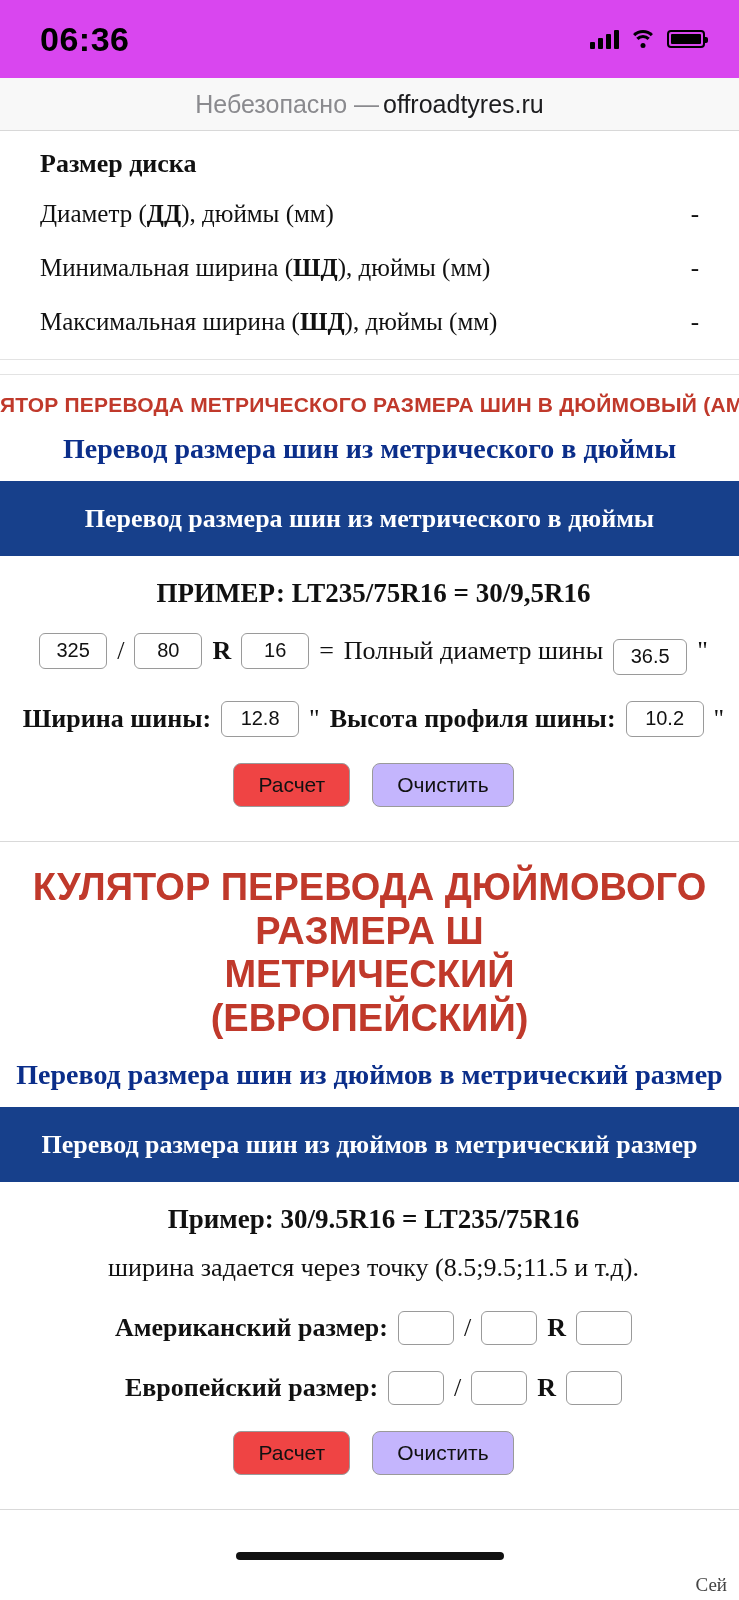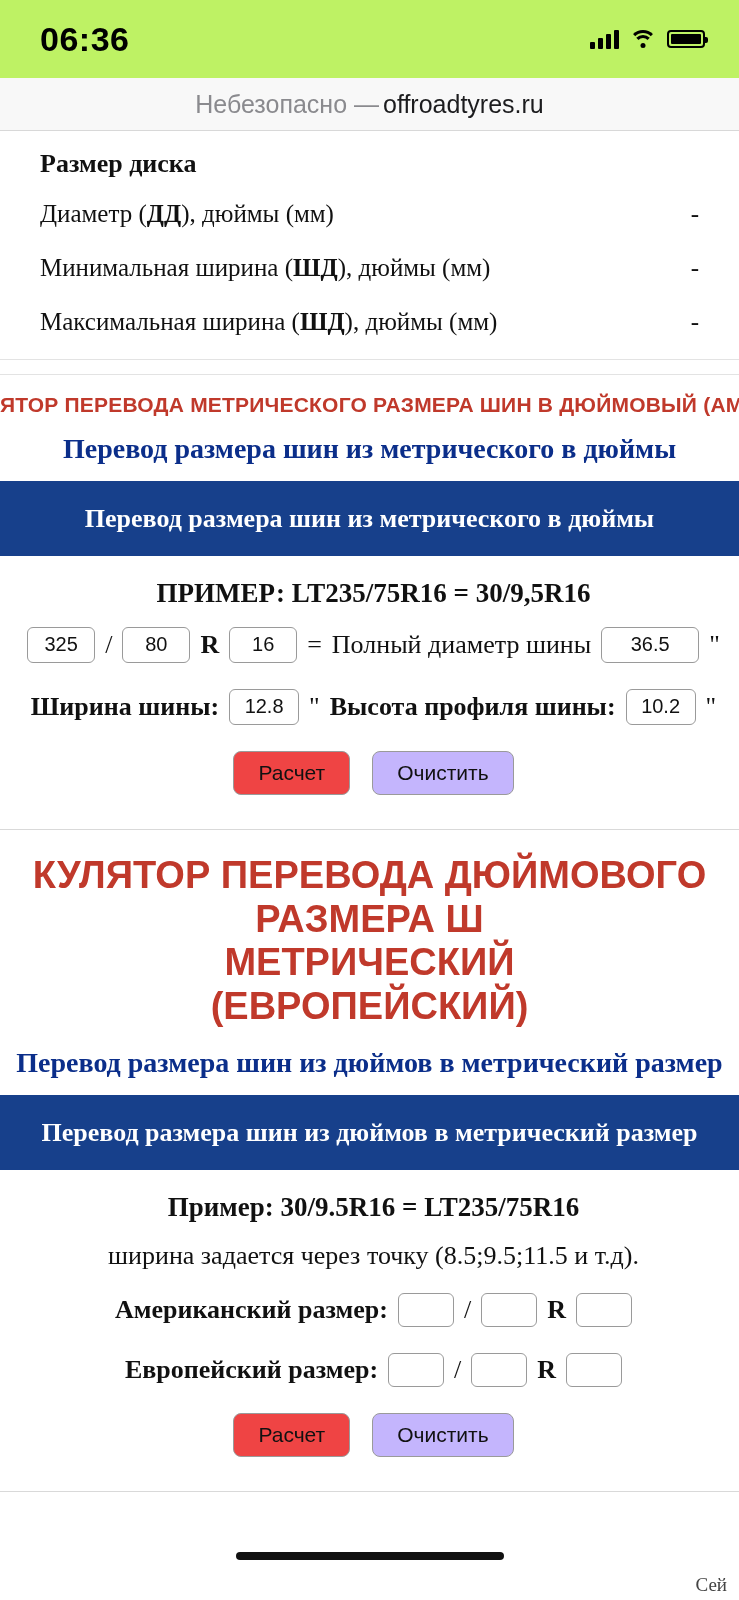--- a/index.html
+++ b/index.html
@@ -11,21 +11,21 @@
     width: 739px;
     height: 1600px;
     font-family: "Liberation Serif", serif;
     overflow: hidden;
     position: relative;
   }
 
   
   .status-bar {
     height: 78px;
-    background: #bef264;
+    background: #d946ef;
     display: flex;
     align-items: center;
     justify-content: space-between;
     padding: 0 34px 0 40px;
     box-sizing: border-box;
     font-family: "Liberation Sans", sans-serif;
   }
   .status-time {
     font-size: 34px;
     font-weight: bold;
@@ -192,21 +192,21 @@
   }
   .example-line {
     font-size: 27px;
     font-weight: bold;
     color: #111;
     margin-bottom: 18px;
   }
   .example-note {
     font-size: 26px;
     color: #111;
-    margin-bottom: 22px;
+    margin-bottom: 28px;
   }
   .calc-row {
     display: flex;
     align-items: center;
     justify-content: center;
     gap: 10px;
     font-size: 26px;
     color: #111;
     margin-bottom: 26px;
     flex-wrap: nowrap;
@@ -219,22 +219,22 @@
     color: #111;
     border: 1px solid #9a9a9a;
     border-radius: 6px;
     background: #fff;
     text-align: center;
     padding: 5px 0 6px 0;
     box-sizing: border-box;
     display: inline-block;
   }
   .ti.w-md { width: 68px; }
-  .ti.w-lg { width: 70px; }
-  .ti.w-xl { width: 98px; }
+  .ti.w-lg { width: 78px; }
+  .ti.w-xl { width: 74px; margin-top: 12px; }
   .ti.w-empty { width: 56px; height: 34px; }
   .quote { font-size: 26px; }
 
   .btn-row {
     display: flex;
     align-items: center;
     justify-content: center;
     gap: 22px;
     margin-top: 8px;
   }

